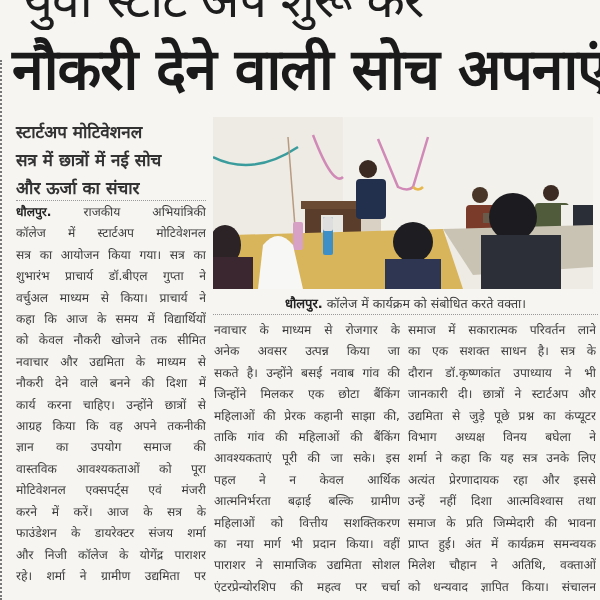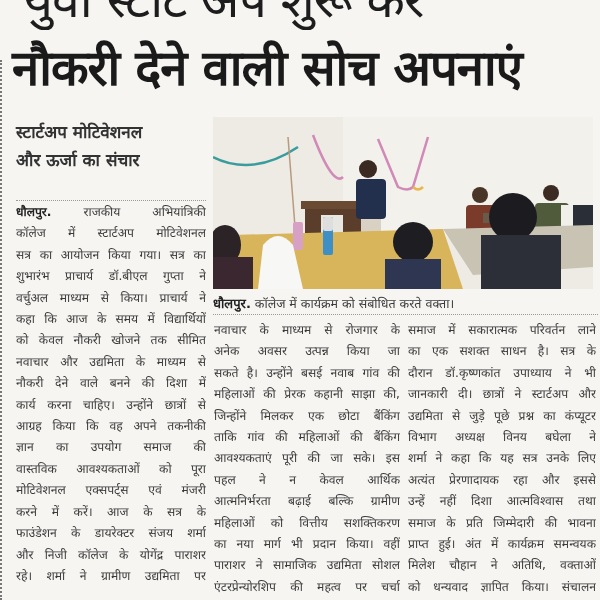--- a/index.html
+++ b/index.html
@@ -8,21 +8,21 @@
 
     .headline-top {
       position: absolute; left: 24px; top: -30px; width: 560px; height: 60px;
       font-family: "DejaVu Sans", sans-serif; font-size: 50px; font-weight: normal;
       color: #1d1d1d; white-space: nowrap; line-height: 60px;
       clip-path: inset(30px 0 0 0);
       letter-spacing: -1px;
     }
     .headline-main {
       position: absolute; left: 12px; top: 34px; width: 585px; height: 70px;
-      font-family: "DejaVu Sans", sans-serif; font-size: 49px; font-weight: bold;
+      font-family: "DejaVu Sans", sans-serif; font-size: 57px; font-weight: bold;
       color: #1a1a1a; white-space: nowrap; line-height: 70px; letter-spacing: -1px;
     }
     .left-rule {
       position: absolute; left: 0; top: 60px; width: 3px; height: 540px;
       border-left: 2px dotted #777;
     }
 
     .subhead {
       position: absolute; left: 16px; top: 118px; width: 190px;
       font-size: 17px; font-weight: bold; line-height: 28px; color: #333;
@@ -37,34 +37,35 @@
     }
     .col .line { display: block; white-space: nowrap; overflow: hidden; text-align: justify; text-align-last: justify; }
     .dateline { font-weight: bold; color: #222; margin-top: 40px; }
 
     .photo {
       position: absolute; left: 213px; top: 117px; width: 380px; height: 172px;
       overflow: hidden; background: #ece9e2;
     }
     .caption {
       position: absolute; left: 213px; top: 294px; width: 385px;
-      font-size: 12.5px; color: #3a3a3a; white-space: nowrap;
+      font-size: 12.5px; color: #3a3a3a; white-space: nowrap; text-align: center;
     }
     .caption .dateline { font-size: 13px; }
   </style>
 </head>
 <body>
 
 <div class="left-rule"></div>
 
 <div class="headline-top">युवा स्टार्ट अप शुरू कर</div>
 <div class="headline-main">नौकरी देने वाली सोच अपनाएं</div>
 
 <div class="subhead">
   <div>स्टार्टअप मोटिवेशनल</div>
+  <div>सत्र में छात्रों में नई सोच</div>
   <div>और ऊर्जा का संचार</div>
 </div>
 <div class="dotted-sep" style="left:16px; top:200px; width:190px;"></div>
 
 <div class="col" style="left:16px; top:202px; width:190px;">
   <span class="line"><span class="dateline">धौलपुर.</span> <span>राजकीय अभियांत्रिकी</span></span>
   <span class="line">कॉलेज में स्टार्टअप मोटिवेशनल</span>
   <span class="line">सत्र का आयोजन किया गया। सत्र का</span>
   <span class="line">शुभारंभ प्राचार्य डॉ.बीएल गुप्ता ने</span>
   <span class="line">वर्चुअल माध्यम से किया। प्राचार्य ने</span>
@@ -129,22 +130,22 @@
 <div class="caption">
   <span class="dateline">धौलपुर.</span>
   <span>कॉलेज में कार्यक्रम को संबोधित करते वक्ता।</span>
 </div>
 <div class="dotted-sep" style="left:213px; top:314px; width:385px;"></div>
 
 <div class="col" style="left:214px; top:320px; width:186px;">
   <span class="line">नवाचार के माध्यम से रोजगार के</span>
   <span class="line">अनेक अवसर उत्पन्न किया जा</span>
   <span class="line">सकते है। उन्होंने बसई नवाब गांव की</span>
+  <span class="line">जिन्होंने मिलकर एक छोटा बैंकिंग</span>
   <span class="line">महिलाओं की प्रेरक कहानी साझा की,</span>
-  <span class="line">जिन्होंने मिलकर एक छोटा बैंकिंग</span>
   <span class="line">ताकि गांव की महिलाओं की बैंकिंग</span>
   <span class="line">आवश्यकताएं पूरी की जा सके। इस</span>
   <span class="line">पहल ने न केवल आर्थिक</span>
   <span class="line">आत्मनिर्भरता बढ़ाई बल्कि ग्रामीण</span>
   <span class="line">महिलाओं को वित्तीय सशक्तिकरण</span>
   <span class="line">का नया मार्ग भी प्रदान किया। वहीं</span>
   <span class="line">पाराशर ने सामाजिक उद्यमिता सोशल</span>
   <span class="line">एंटरप्रेन्योरशिप की महत्व पर चर्चा</span>
 
 </div>

